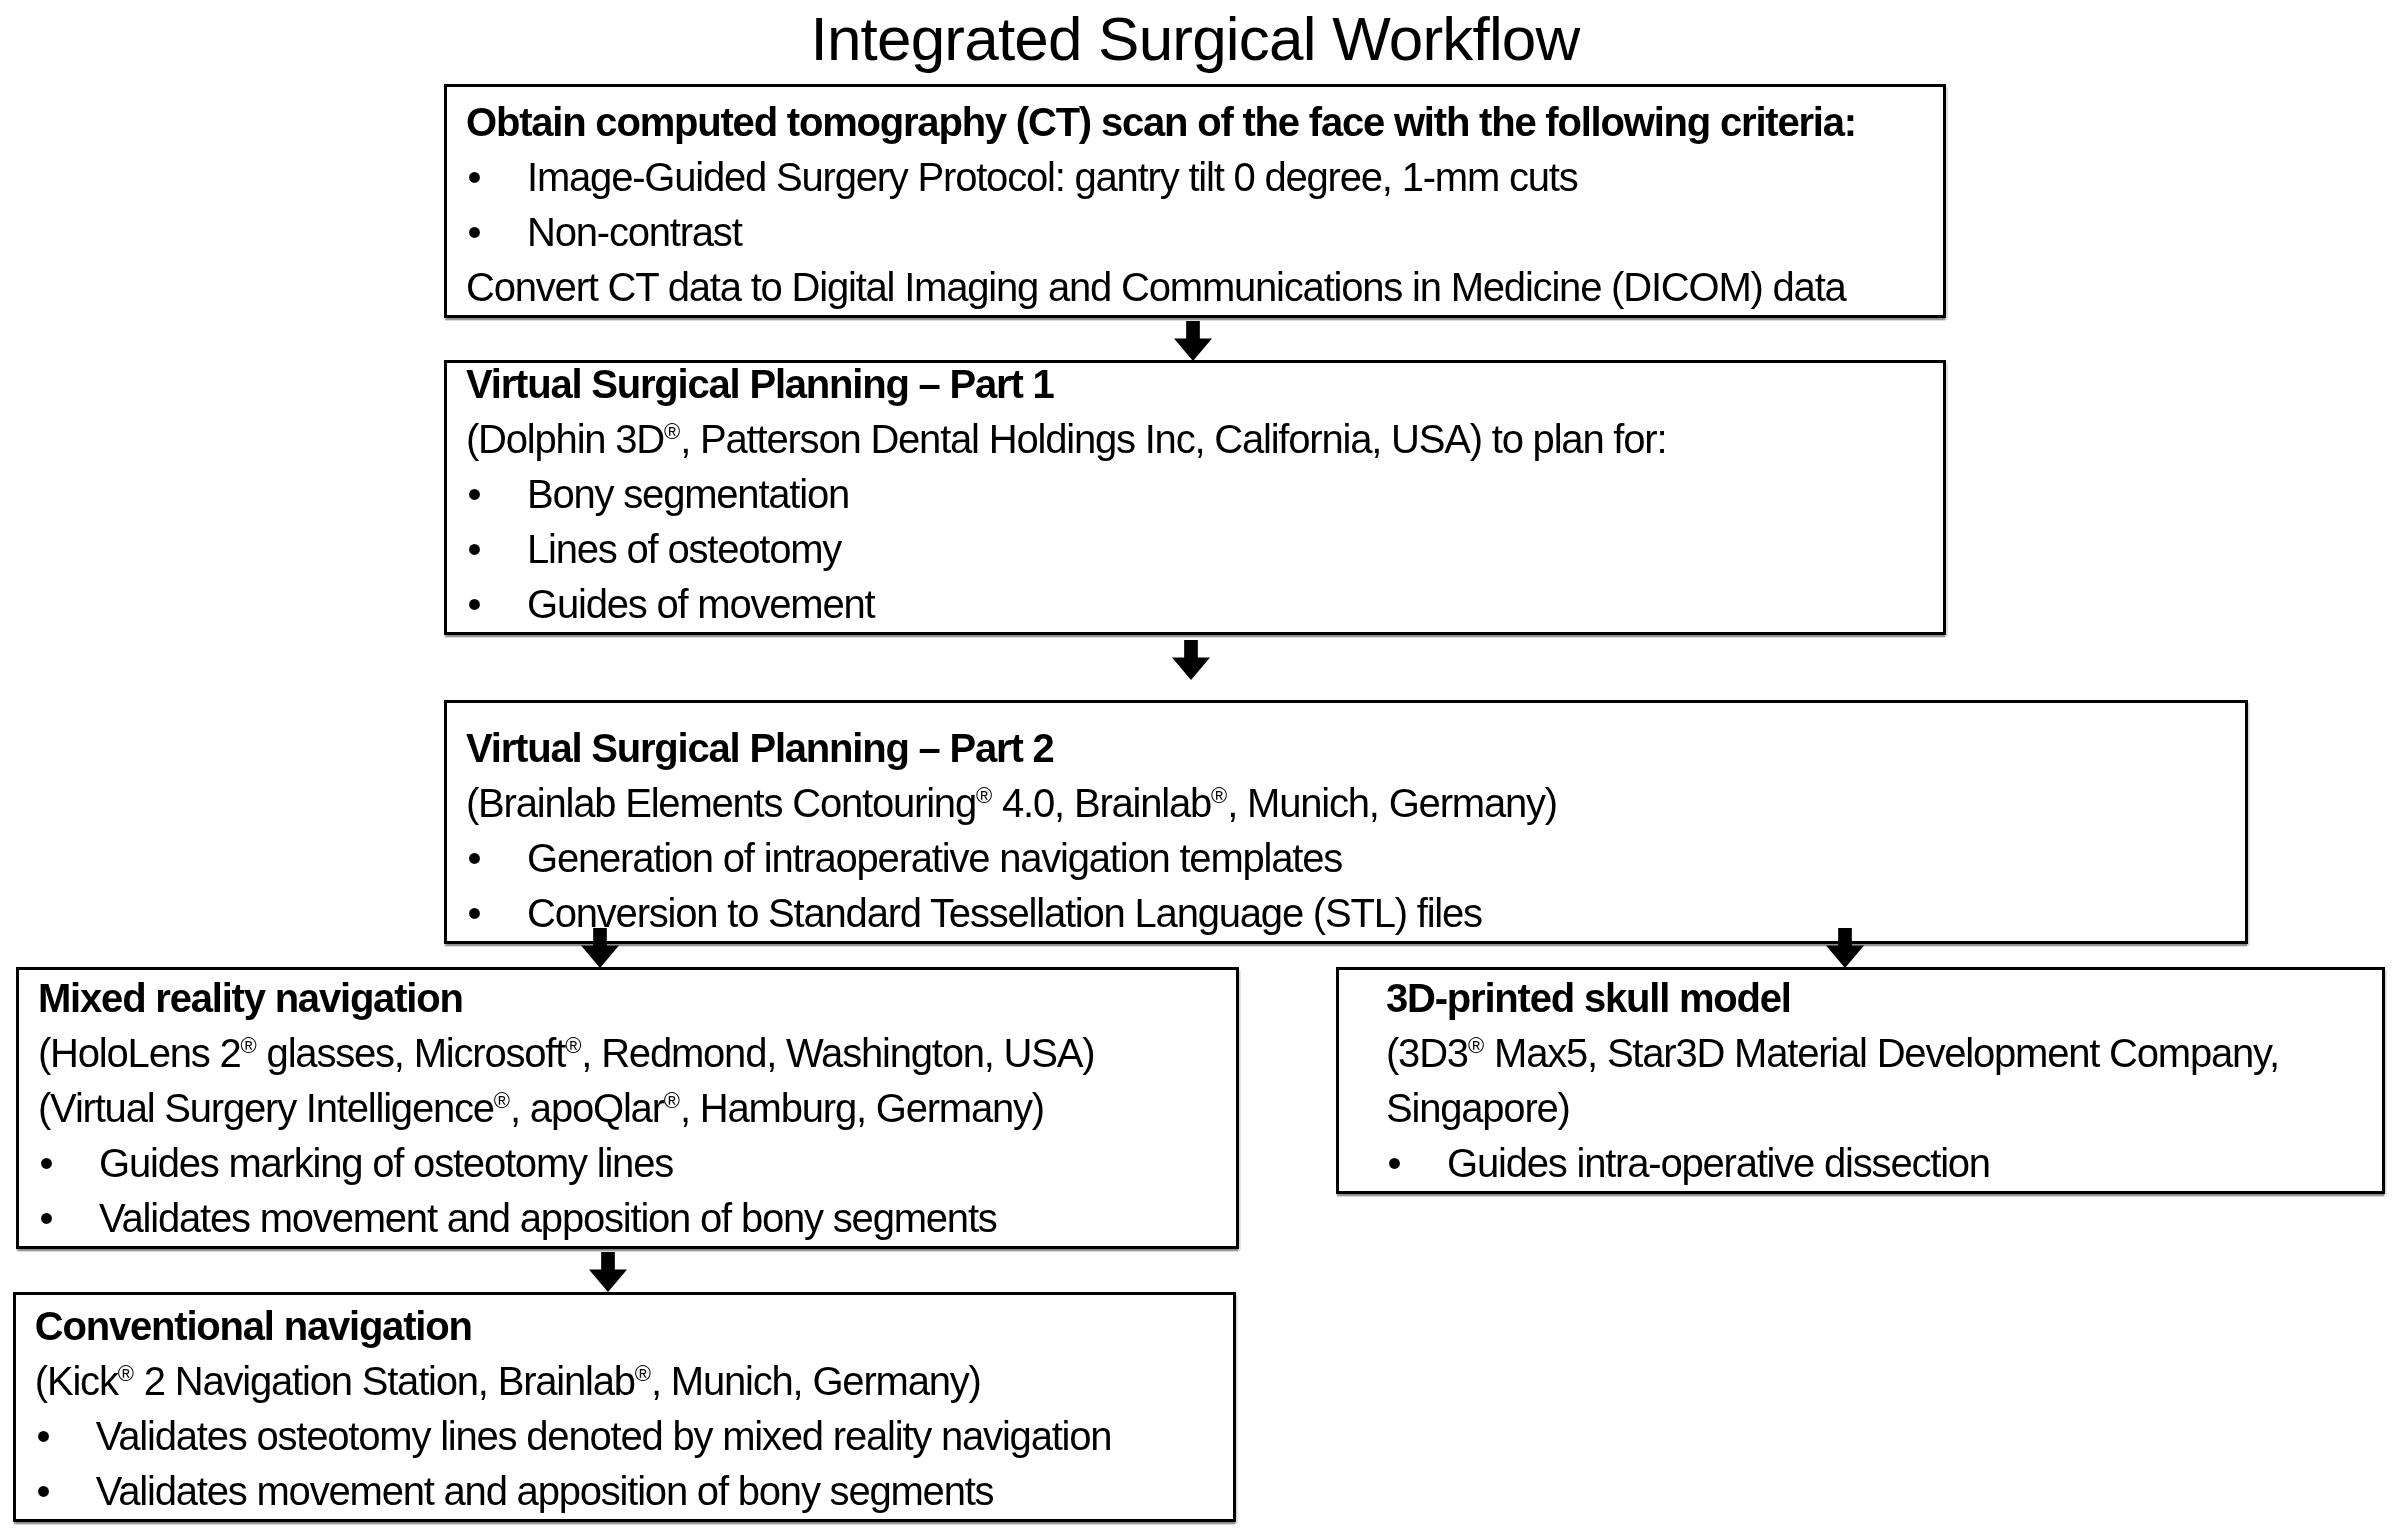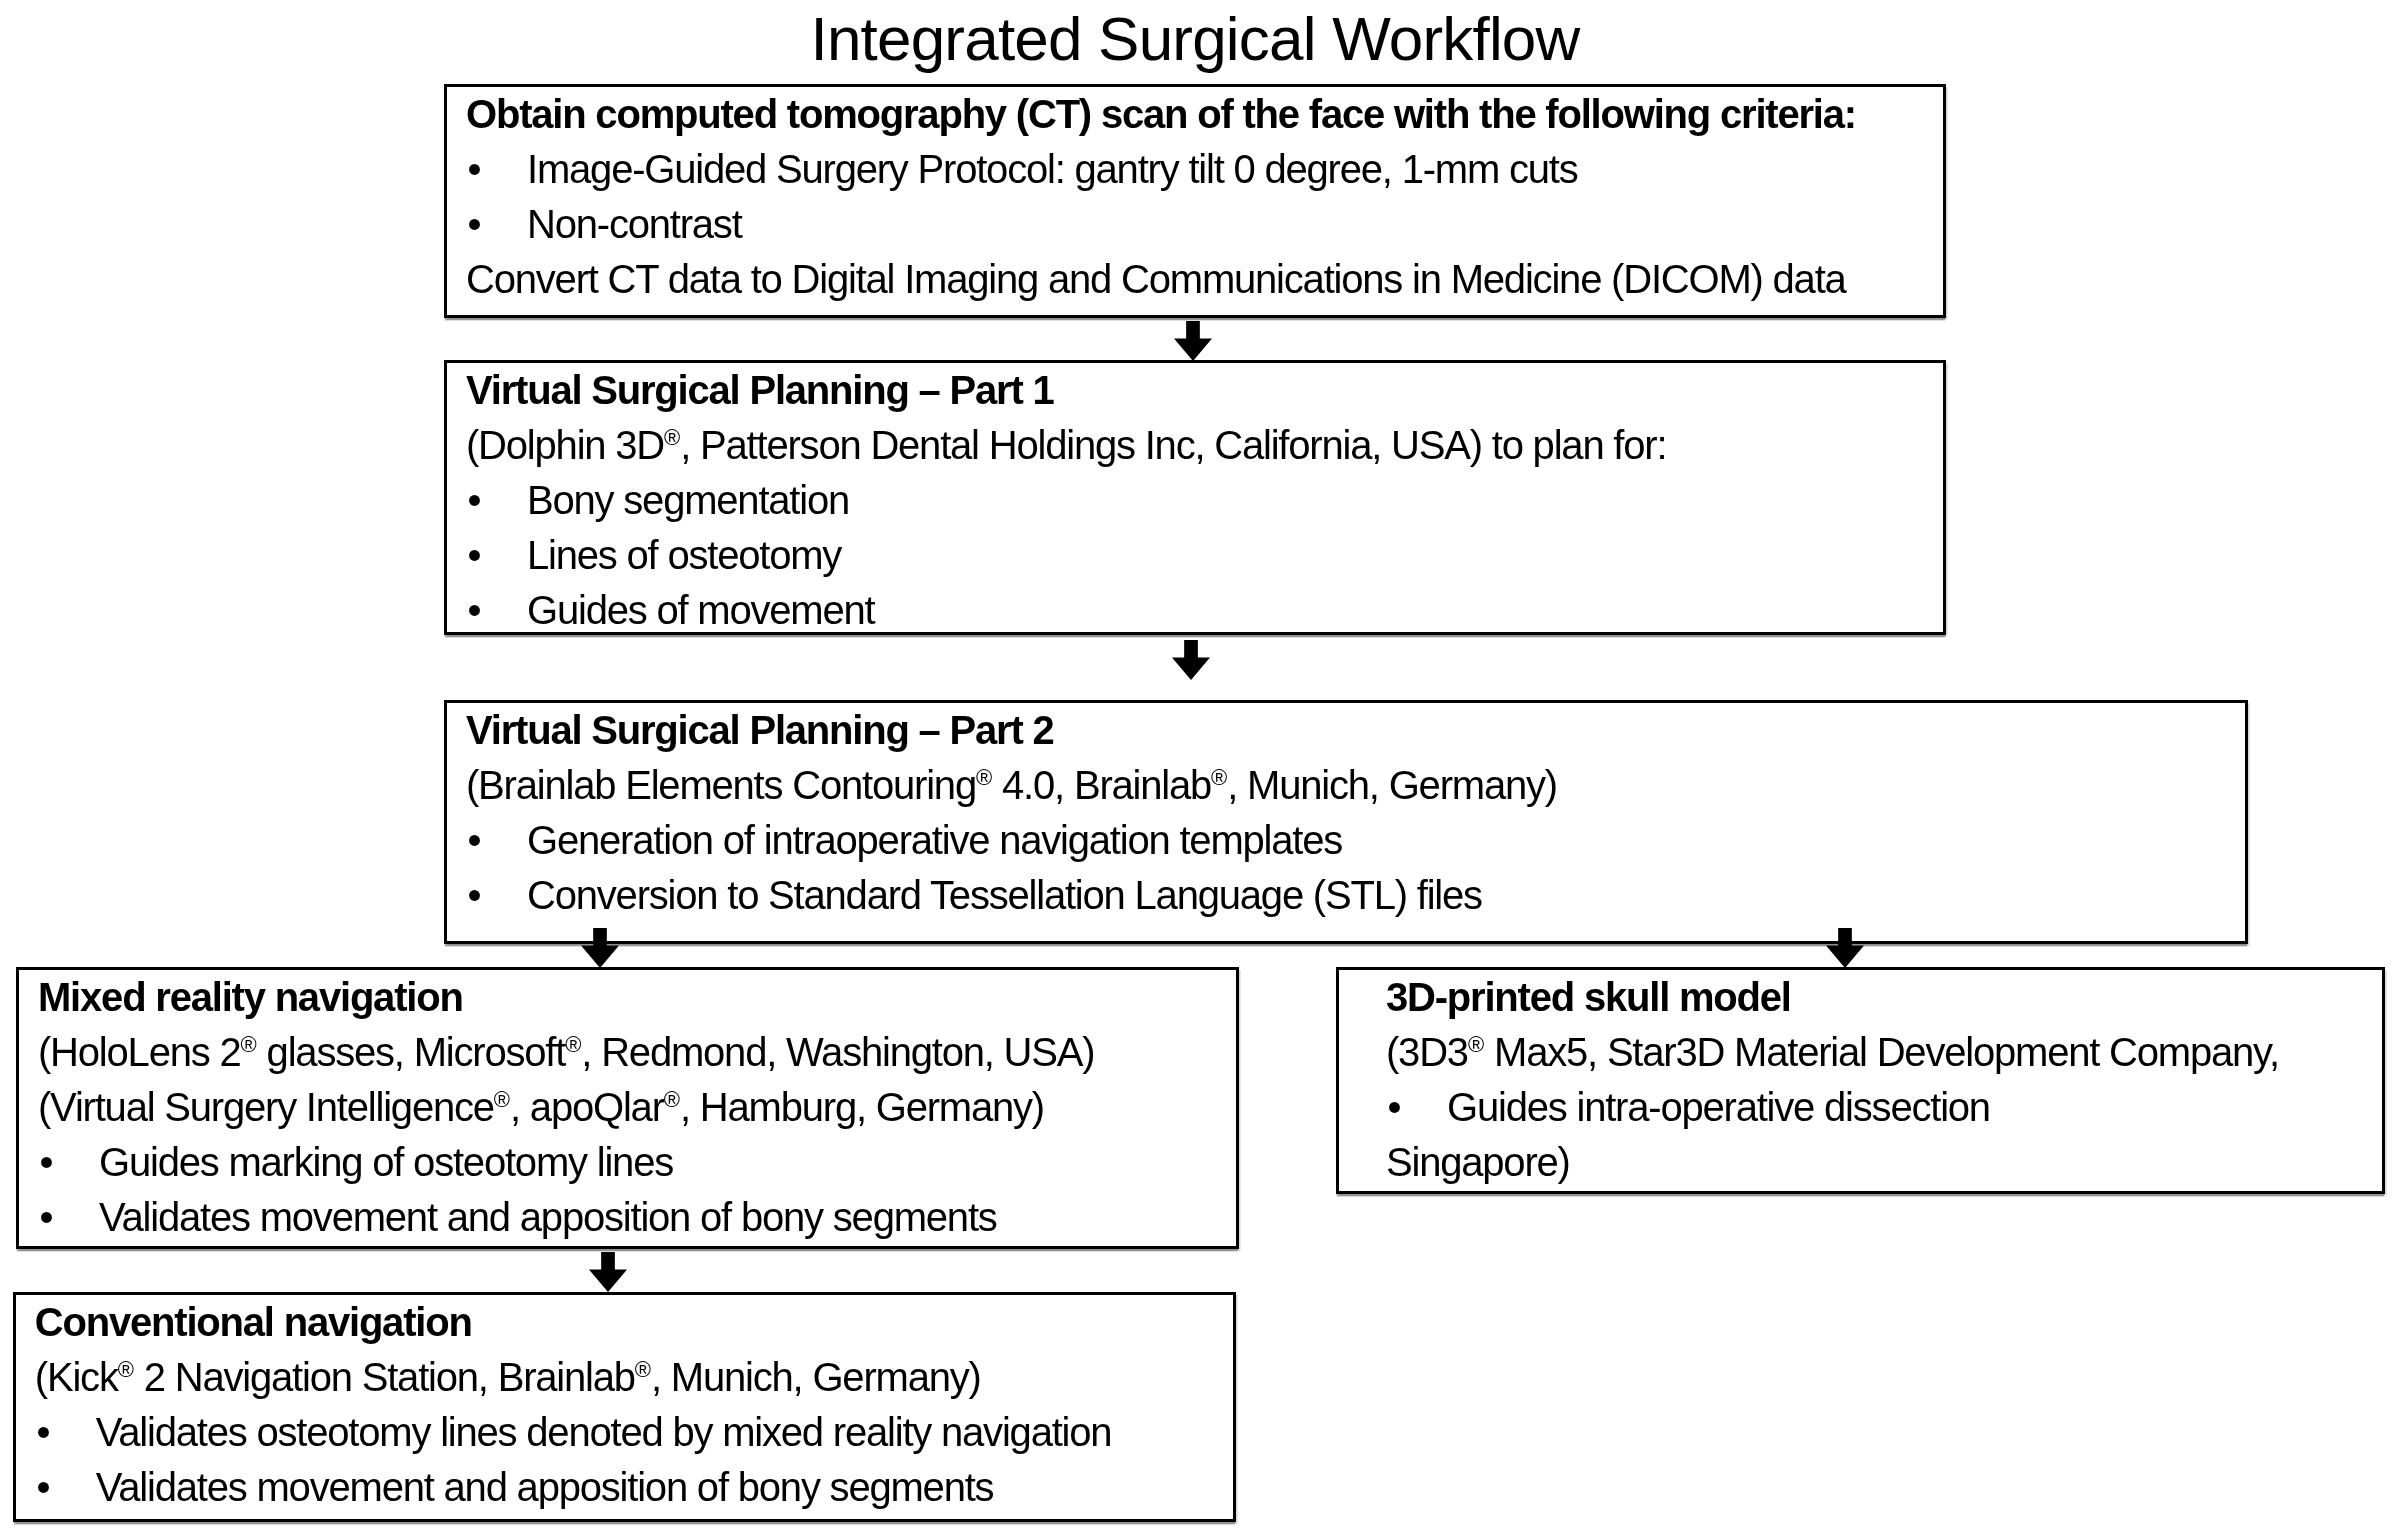--- a/index.html
+++ b/index.html
@@ -30,21 +30,21 @@
     text-underline-offset: 8px;
   }
   .box {
     position: absolute;
     box-sizing: border-box;
     border: 3.2px solid #000000;
     background: #ffffff;
     box-shadow: 0 3.2px 0 -0.8px rgba(0,0,0,0.35), 2.4px 2.4px 0 -0.8px rgba(0,0,0,0.15);
     display: flex;
     flex-direction: column;
-    justify-content: flex-start;
+    justify-content: flex-end;
     padding: 0 9.6px 0 19px;
     font-size: 40px;
     letter-spacing: -1.2px;
   }
   .line {
     line-height: 55px;
     white-space: nowrap;
   }
   .line.header { font-weight: 700; }
   .line.bullet {
@@ -122,22 +122,22 @@
     <div class="line header">Mixed reality navigation</div>
     <div class="line">(HoloLens 2<sup>®</sup> glasses, Microsoft<sup>®</sup>, Redmond, Washington, USA)</div>
     <div class="line">(Virtual Surgery Intelligence<sup>®</sup>, apoQlar<sup>®</sup>, Hamburg, Germany)</div>
     <div class="line bullet">Guides marking of osteotomy lines</div>
     <div class="line bullet">Validates movement and apposition of bony segments</div>
   </section>
 
   <section class="box" id="box-skull">
     <div class="line header">3D-printed skull model</div>
     <div class="line">(3D3<sup>®</sup> Max5, Star3D Material Development Company,</div>
+    <div class="line">Singapore)</div>
     <div class="line bullet">Guides intra-operative dissection</div>
-    <div class="line">Singapore)</div>
   </section>
 
   <div class="arrow" id="arrow-5"></div>
 
   <section class="box" id="box-conv">
     <div class="line header">Conventional navigation</div>
     <div class="line">(Kick<sup>®</sup> 2 Navigation Station, Brainlab<sup>®</sup>, Munich, Germany)</div>
     <div class="line bullet">Validates osteotomy lines denoted by mixed reality navigation</div>
     <div class="line bullet">Validates movement and apposition of bony segments</div>
   </section>

